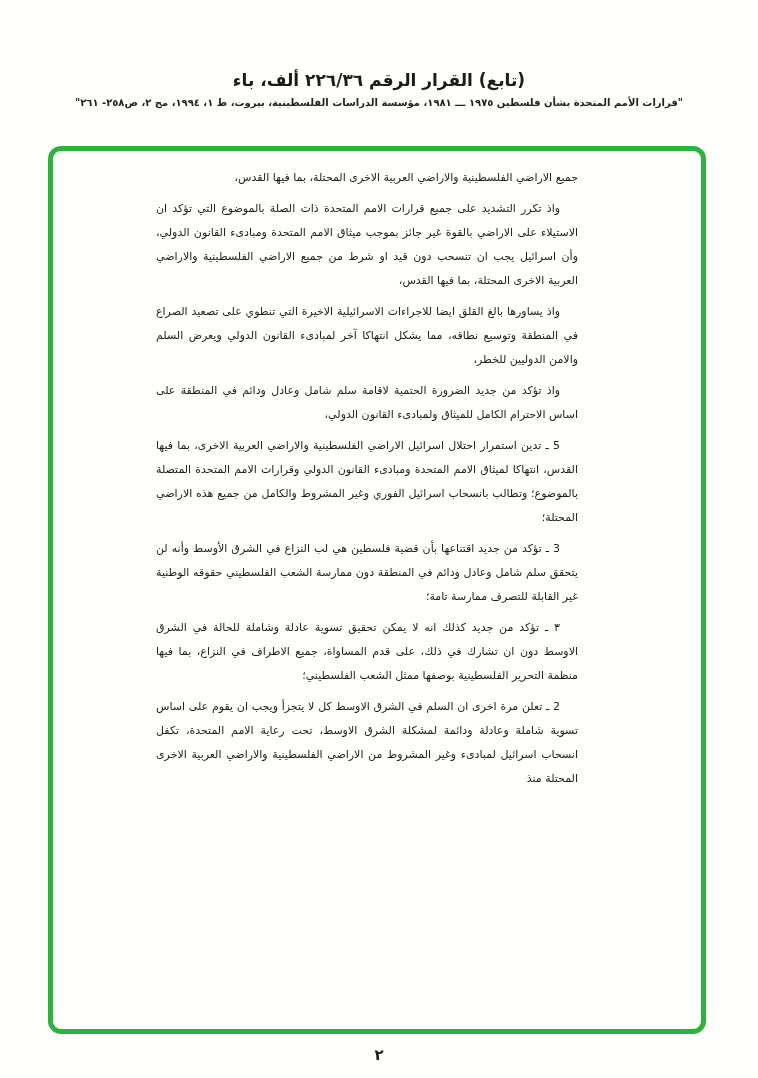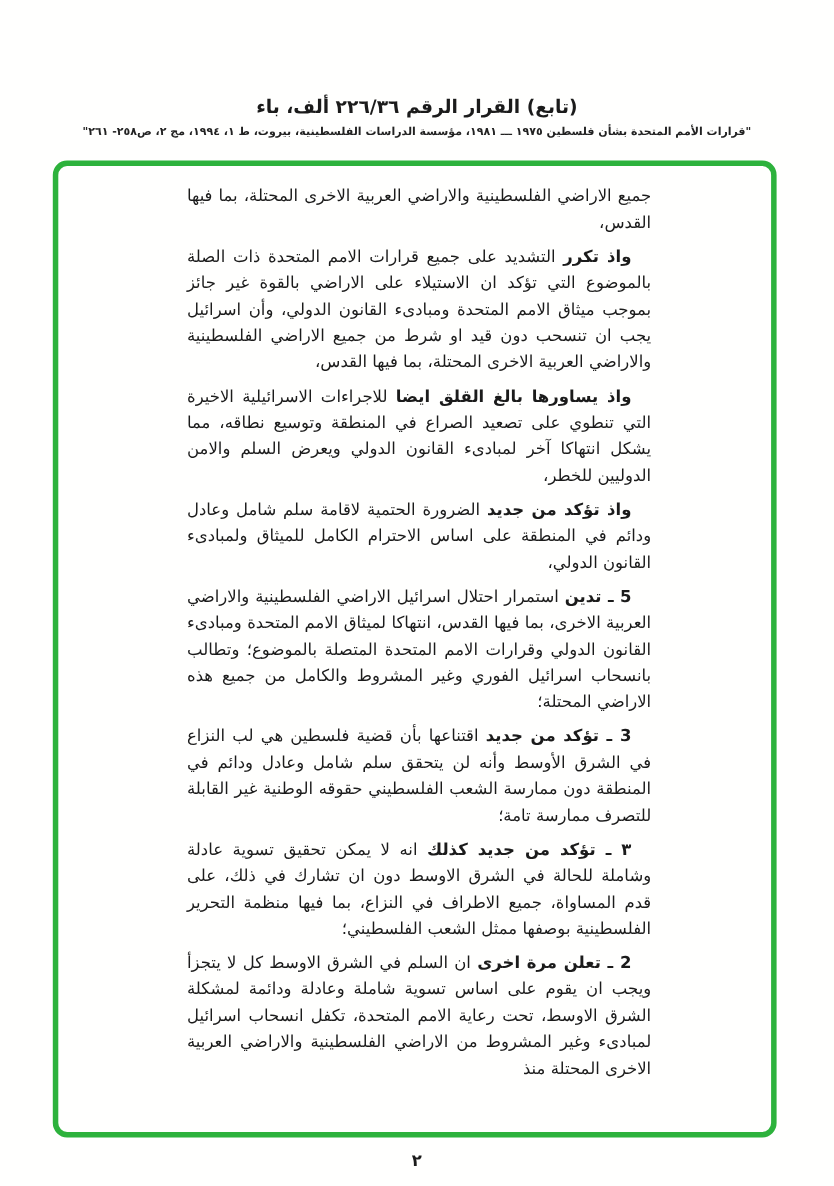--- a/index.html
+++ b/index.html
@@ -7,21 +7,21 @@
     width: 758px;
     height: 1078px;
     position: relative;
     background: #fffffe;
     font-family: "DejaVu Sans", sans-serif;
     color: #1b1b1b;
     overflow: hidden;
   }
   .header {
     position: absolute;
-    top: 88px;
+    top: 70px;
     left: 0;
     width: 758px;
     text-align: center;
     direction: rtl;
   }
   .header-title {
     font-size: 17px;
     font-weight: bold;
   }
   .header-citation {
@@ -36,33 +36,33 @@
     top: 146px;
     width: 648px;
     height: 878px;
     border: 5px solid #2db23c;
     border-radius: 13px;
     background: transparent;
   }
   .text-col {
     position: absolute;
     top: 166px;
-    right: 166px;
+    right: 180px;
     width: 422px;
     direction: rtl;
     text-align: justify;
-    font-size: 15px;
+    font-size: 11px;
     line-height: 24px;
   }
   .para {
     margin: 0 0 7px 0;
     text-indent: 18px;
   }
   .para.continuation { text-indent: 0; }
-  .lead { font-weight: bold; }
+  .lead { font-weight: normal; }
   .lead:empty { display: none; }
   .page-number {
     position: absolute;
     left: 0;
     top: 1046px;
     width: 758px;
     text-align: center;
     font-size: 15px;
     font-weight: bold;
     direction: rtl;

